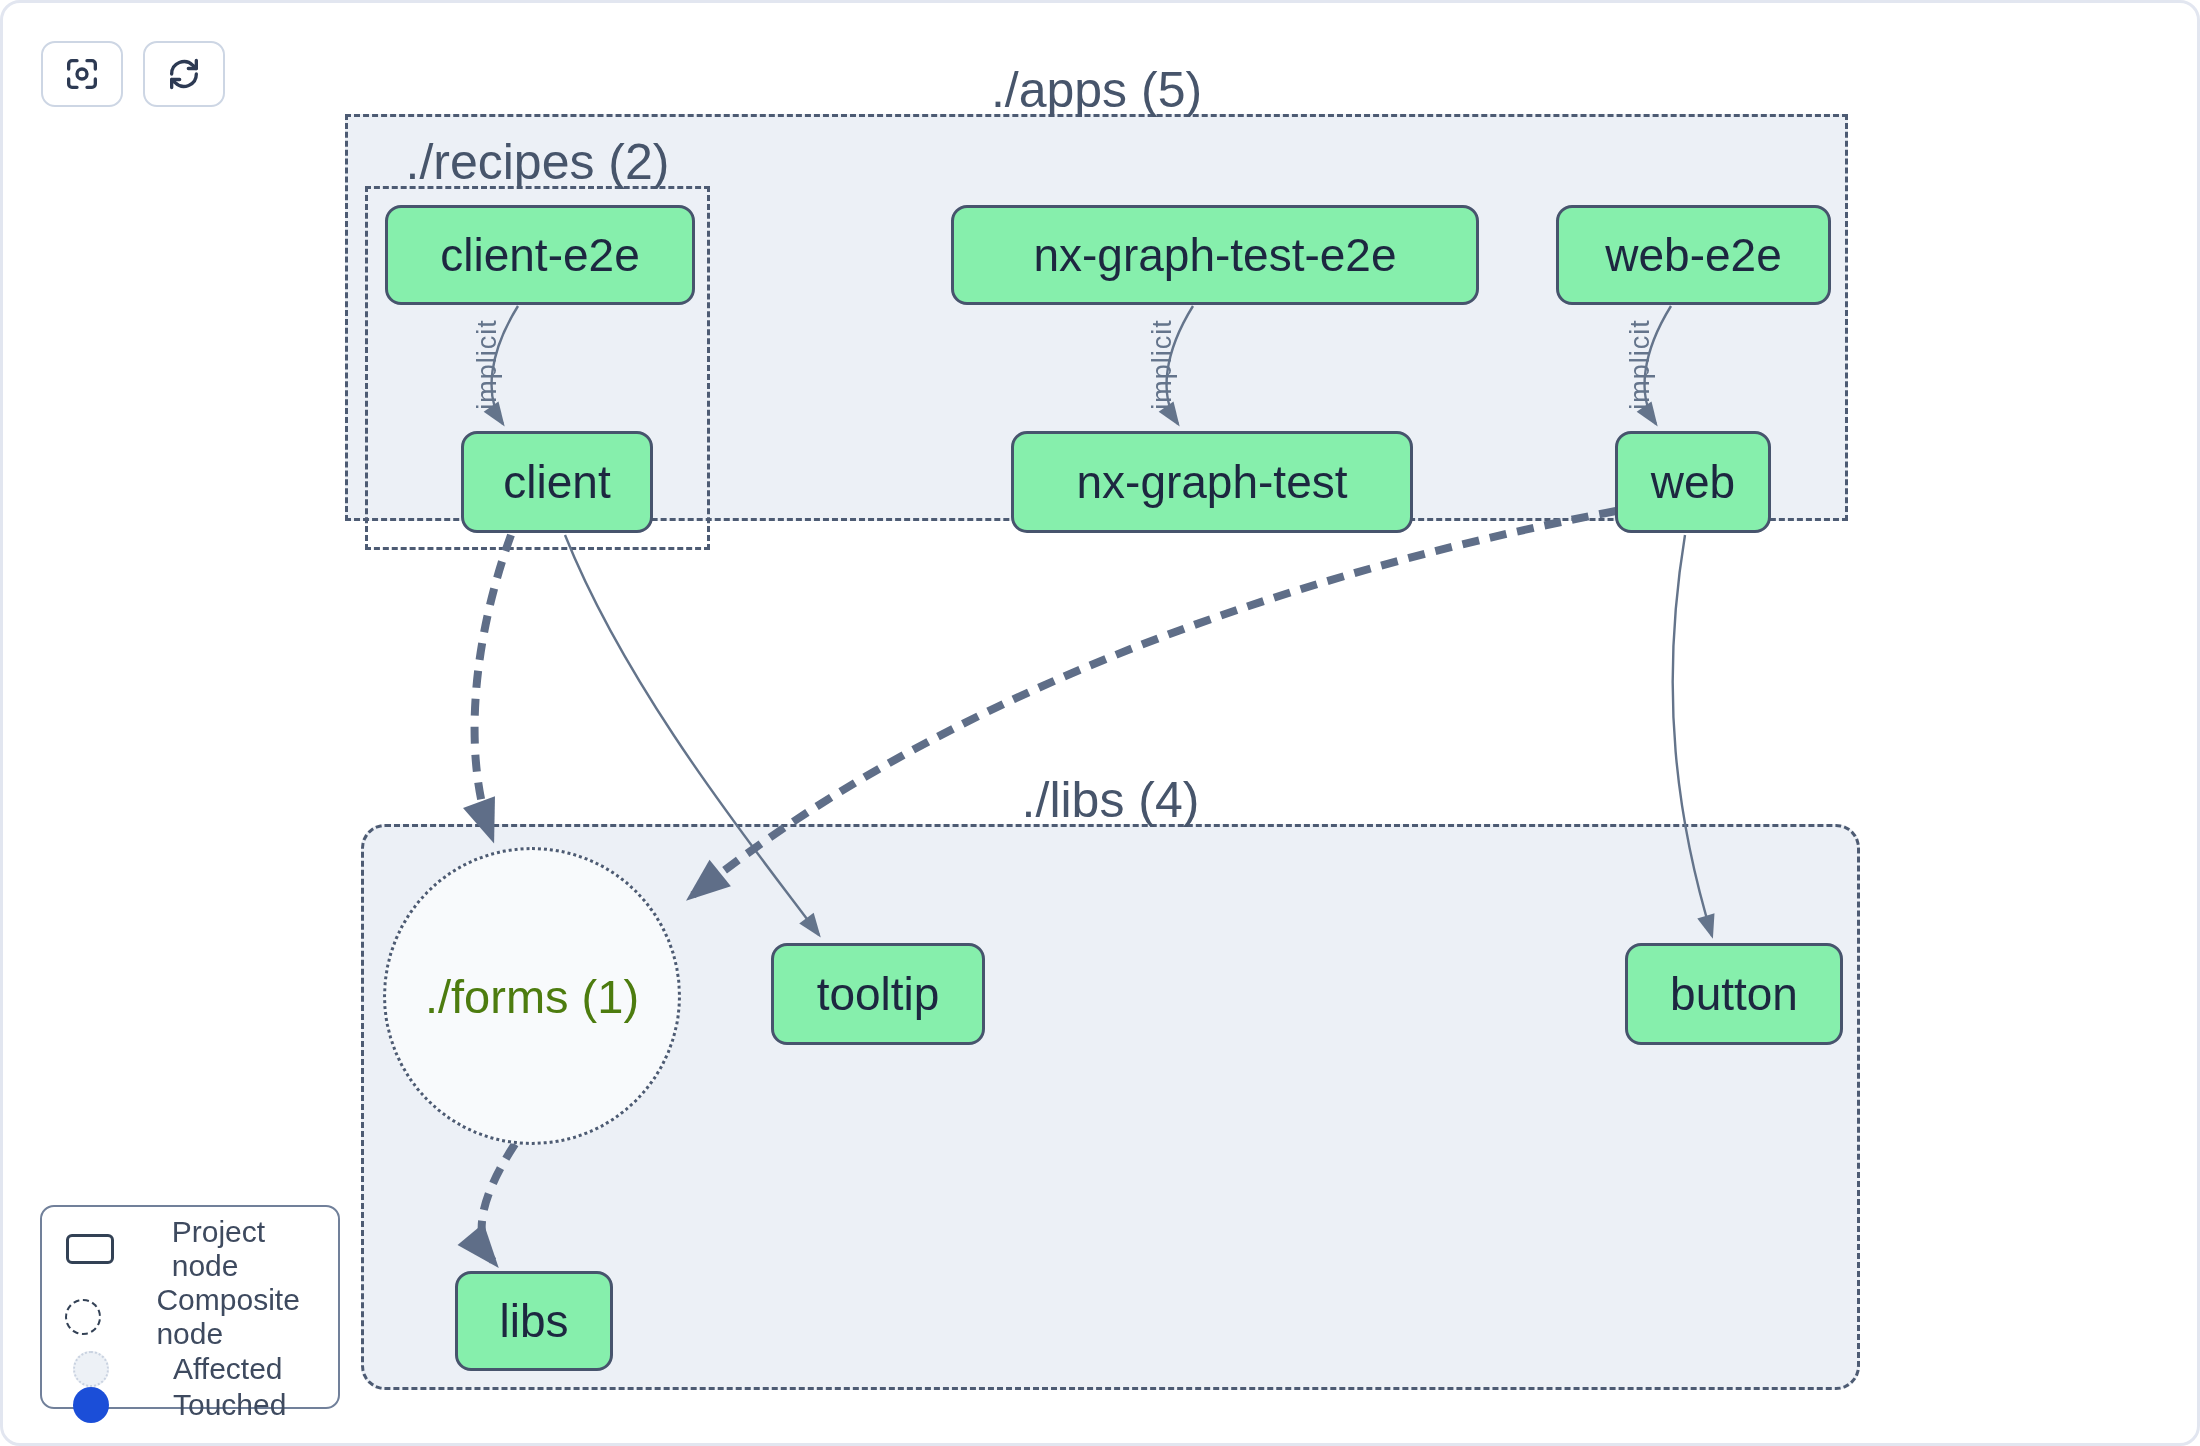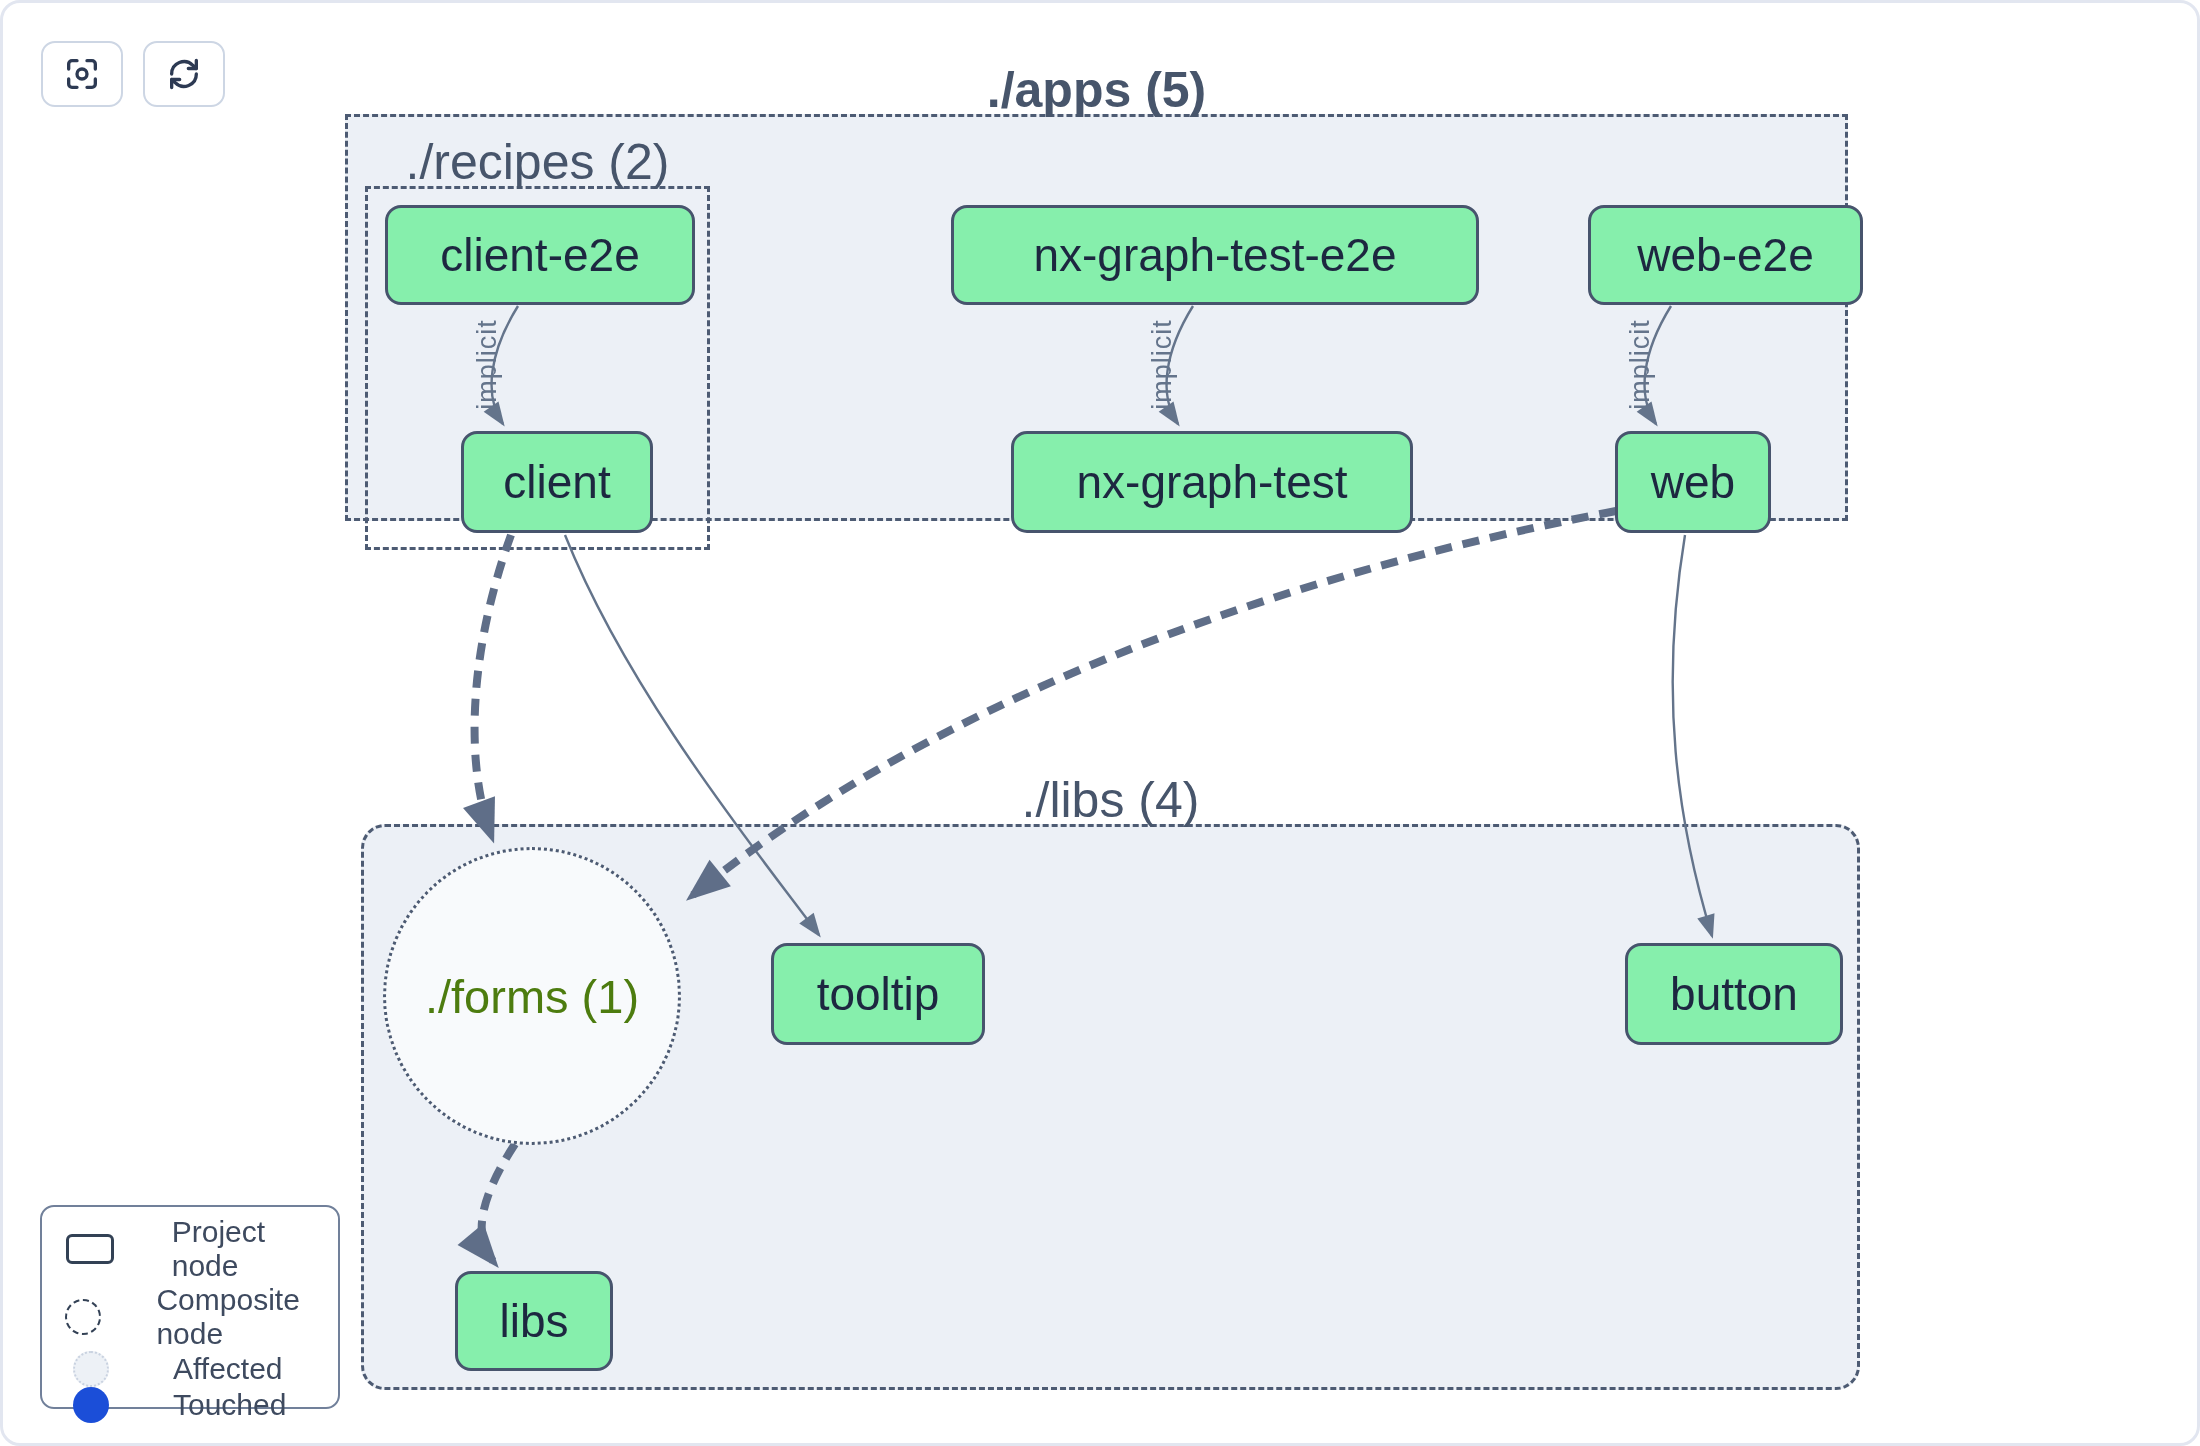--- a/index.html
+++ b/index.html
@@ -60,21 +60,21 @@
   .lg-rect{width:48px;height:30px;border:3px solid #334155;border-radius:6px;background:#fff;box-sizing:border-box;}
   .lg-dashed-circle{width:36px;height:36px;border:2.5px dashed #334155;border-radius:50%;background:#fff;box-sizing:border-box;}
   .lg-affected{width:36px;height:36px;border:2px dotted #c9d2e0;border-radius:50%;background:#edf1f6;box-sizing:border-box;}
   .lg-touched{width:36px;height:36px;border-radius:50%;box-sizing:border-box;}
 </style>
 </head>
 <body>
 
 <div class="canvas">
 
-  <div class="group" style="left:342px;top:111px;width:1503px;height:407px;font-weight:bold;">
+  <div class="group" style="left:342px;top:111px;width:1503px;height:407px;">
     <div class="group-label">./apps (5)</div>
   </div>
   <div class="group inner" style="left:362px;top:183px;width:345px;height:364px;">
     <div class="group-label">./recipes (2)</div>
   </div>
   <div class="group" style="left:358px;top:821px;width:1499px;height:566px;border-radius:24px;">
     <div class="group-label">./libs (4)</div>
   </div>
 
   <svg class="edges" width="2200" height="1446" viewBox="0 0 2200 1446">
@@ -109,21 +109,21 @@
   </div>
   <div class="node" style="left:458px;top:428px;width:192px;height:102px;">
     <span>client</span>
   </div>
   <div class="node" style="left:948px;top:202px;width:528px;height:100px;">
     <span>nx-graph-test-e2e</span>
   </div>
   <div class="node" style="left:1008px;top:428px;width:402px;height:102px;">
     <span>nx-graph-test</span>
   </div>
-  <div class="node" style="left:1553px;top:202px;width:275px;height:100px;margin-left:32px;">
+  <div class="node" style="left:1553px;top:202px;width:275px;height:100px;">
     <span>web-e2e</span>
   </div>
   <div class="node" style="left:1612px;top:428px;width:156px;height:102px;">
     <span>web</span>
   </div>
   <div class="node" style="left:768px;top:940px;width:214px;height:102px;">
     <span>tooltip</span>
   </div>
   <div class="node" style="left:1622px;top:940px;width:218px;height:102px;">
     <span>button</span>

